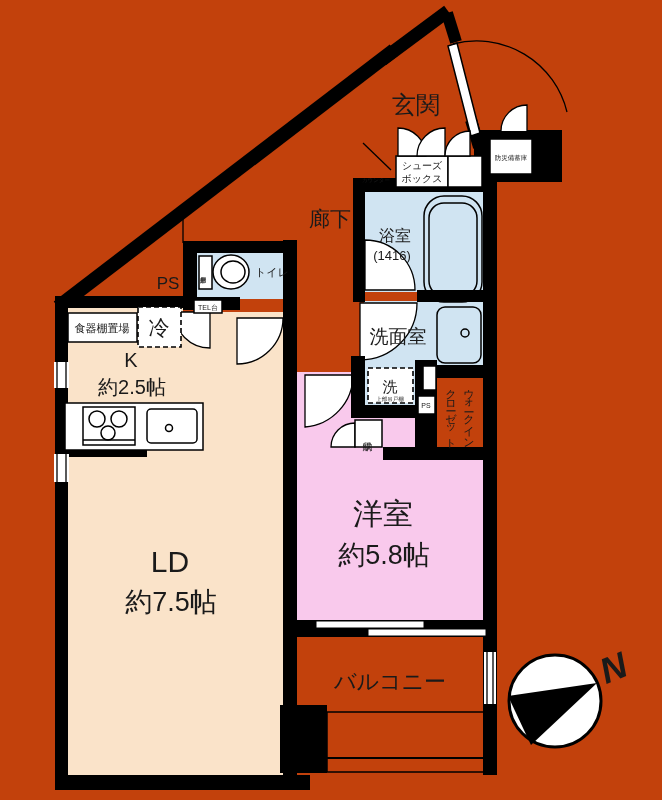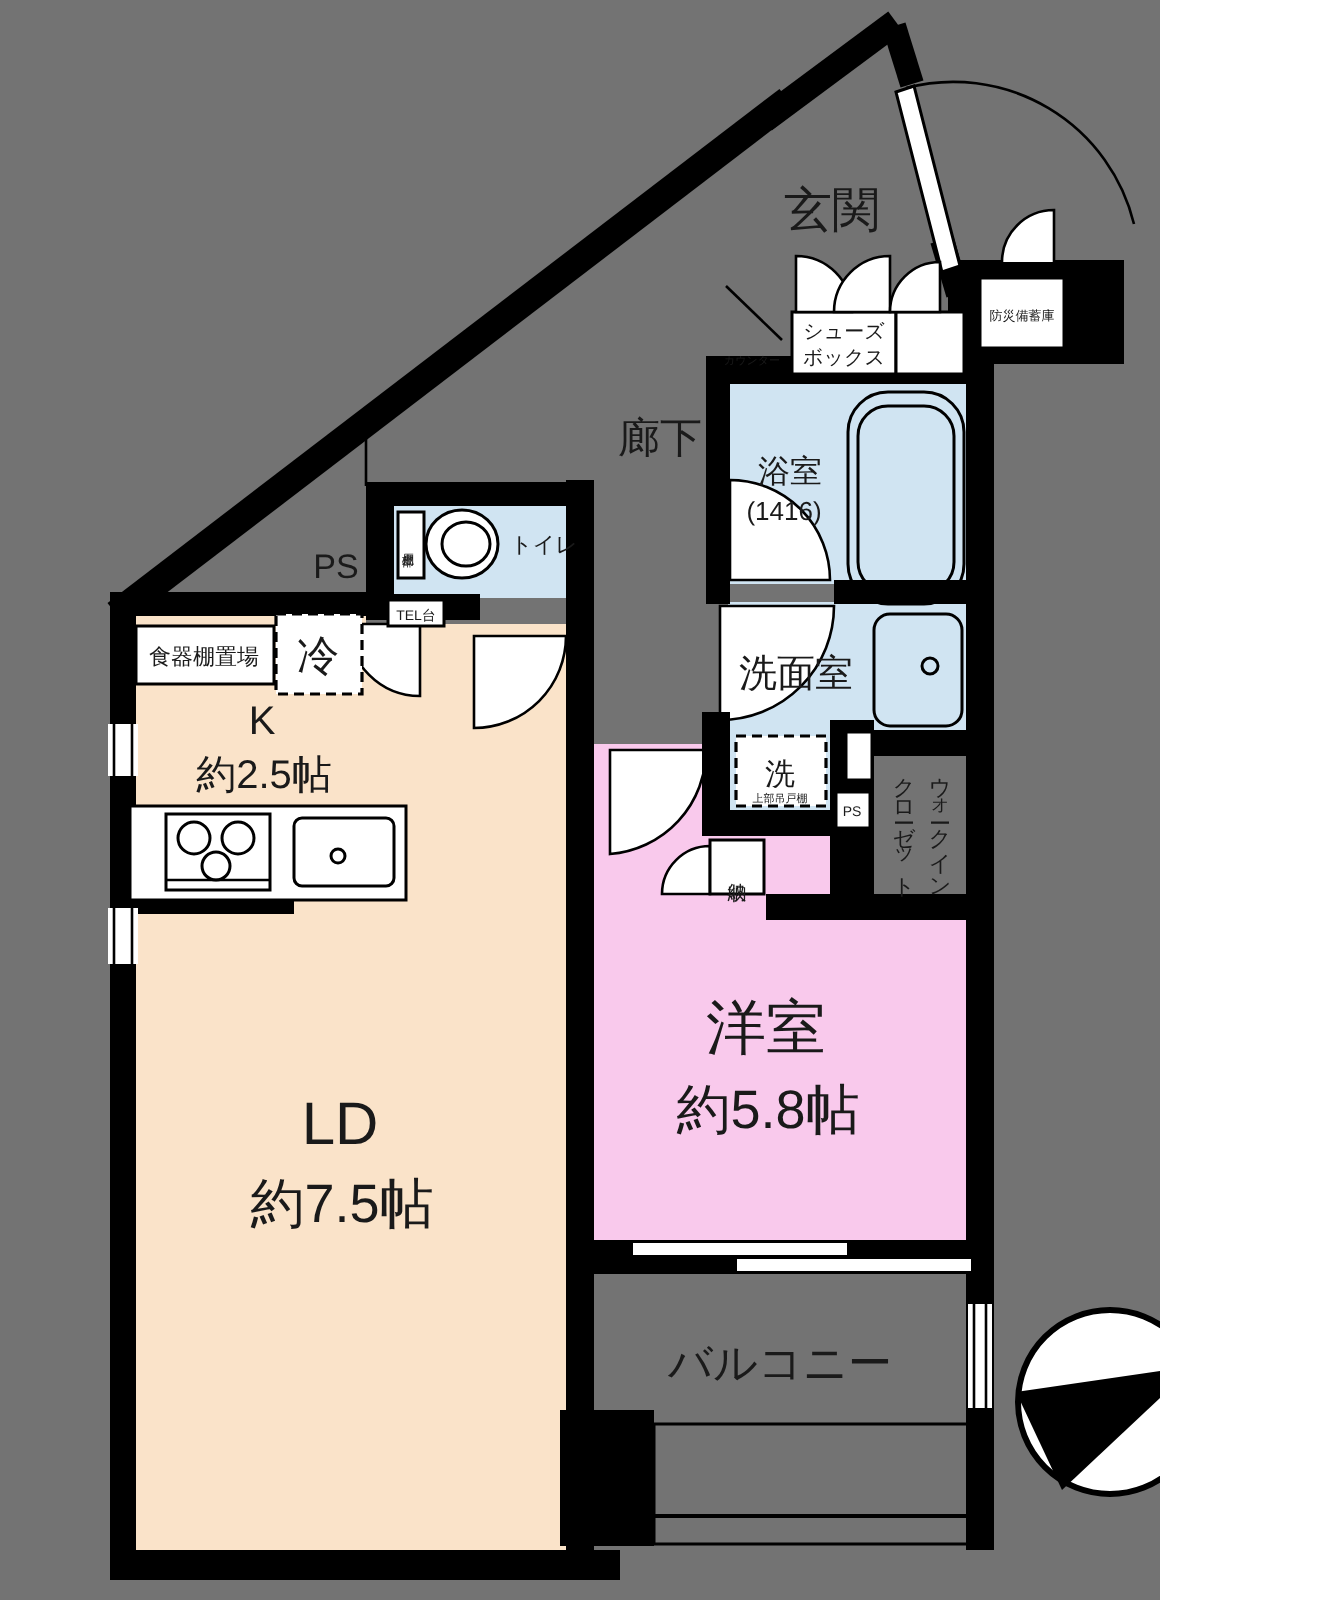--- a/index.html
+++ b/index.html
@@ -1,16 +1,16 @@
 <!DOCTYPE html>
 <html style="--wall: #000000; --living_floor: #fae3c9; --bedroom_floor: #f9c9ec; --wet_floor: #d0e4f2;"><head>
 <meta charset="utf-8">
 <style>
   html,body{margin:0;padding:0;background:#ffffff;}
-  .frame{position:relative;width:580px;height:800px;background:#737373;overflow:hidden;text-decoration:underline;}
+  .frame{position:relative;width:662px;height:800px;background:#c2410c;overflow:hidden;text-decoration:underline;}
   svg{position:absolute;left:0;top:0;}
   .wall{fill:var(--wall);}
   .wline{stroke:var(--wall);fill:none;}
   .thin{stroke:var(--wall);stroke-width:1.3;fill:none;}
   .door{fill:#ffffff;stroke:var(--wall);stroke-width:1.3;}
   .fix{fill:#ffffff;stroke:var(--wall);stroke-width:1.5;}
   .fixn{fill:none;stroke:var(--wall);stroke-width:1.5;}
   .dash{fill:#ffffff;stroke:var(--wall);stroke-width:1.6;stroke-dasharray:5 3;}
   .win{fill:#ffffff;}
   .t{font-family:"Liberation Sans","DejaVu Sans",sans-serif;fill:#1a1a1a;}

